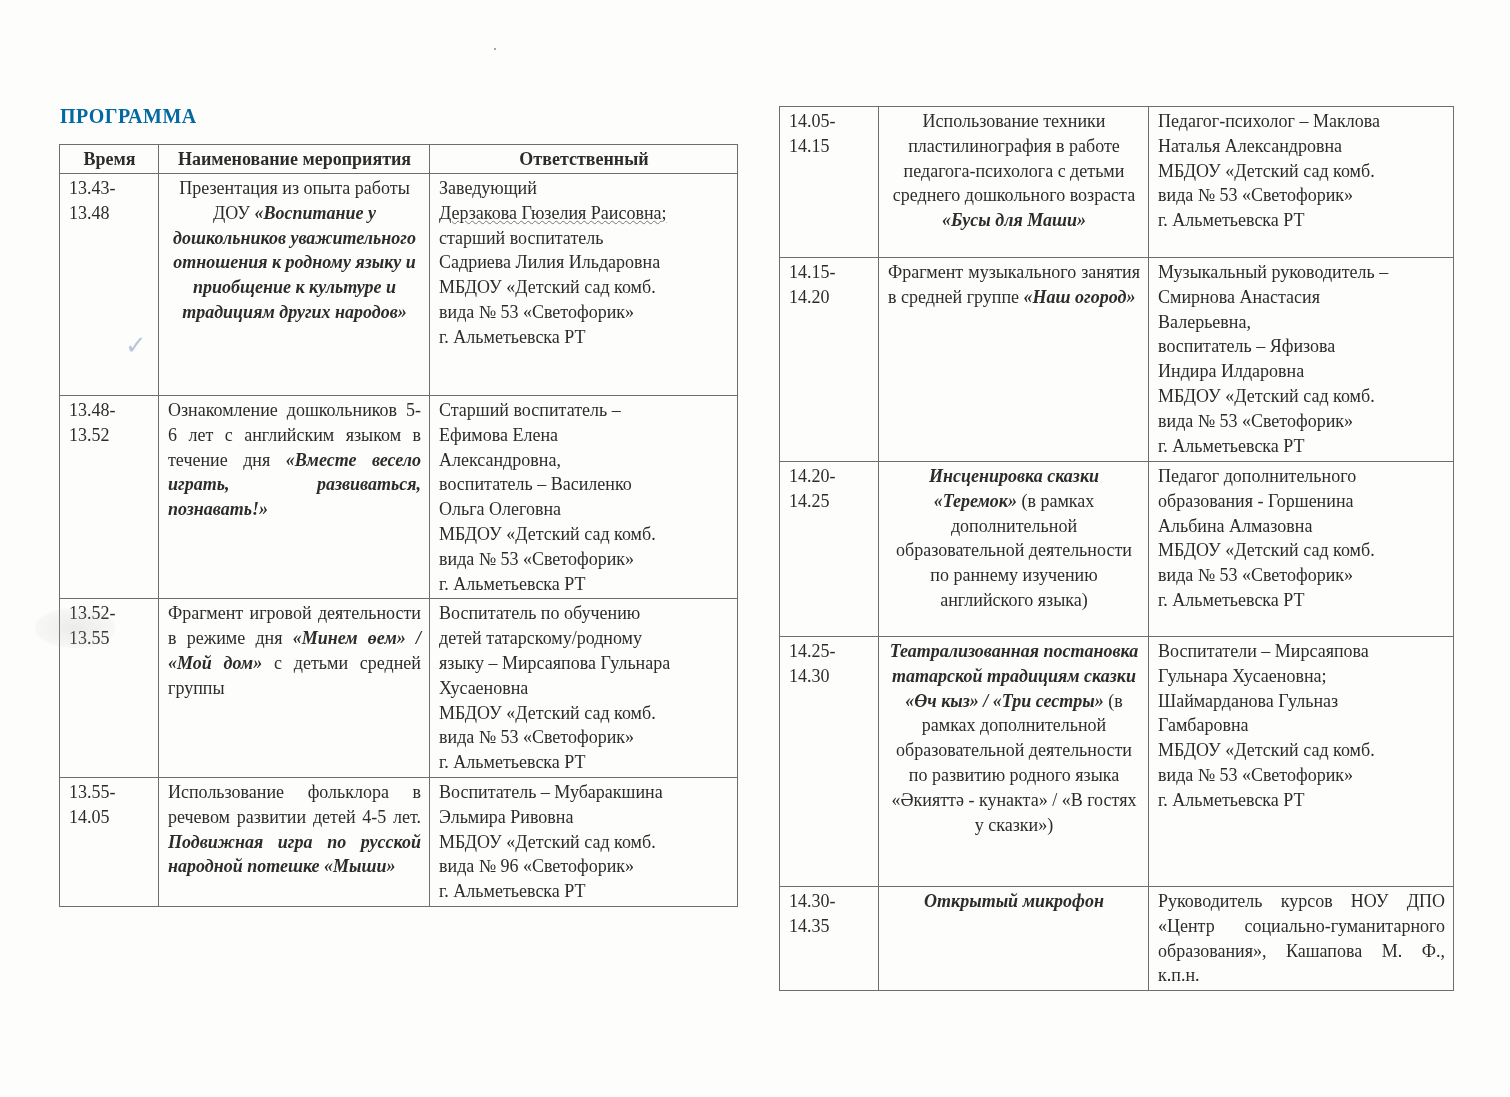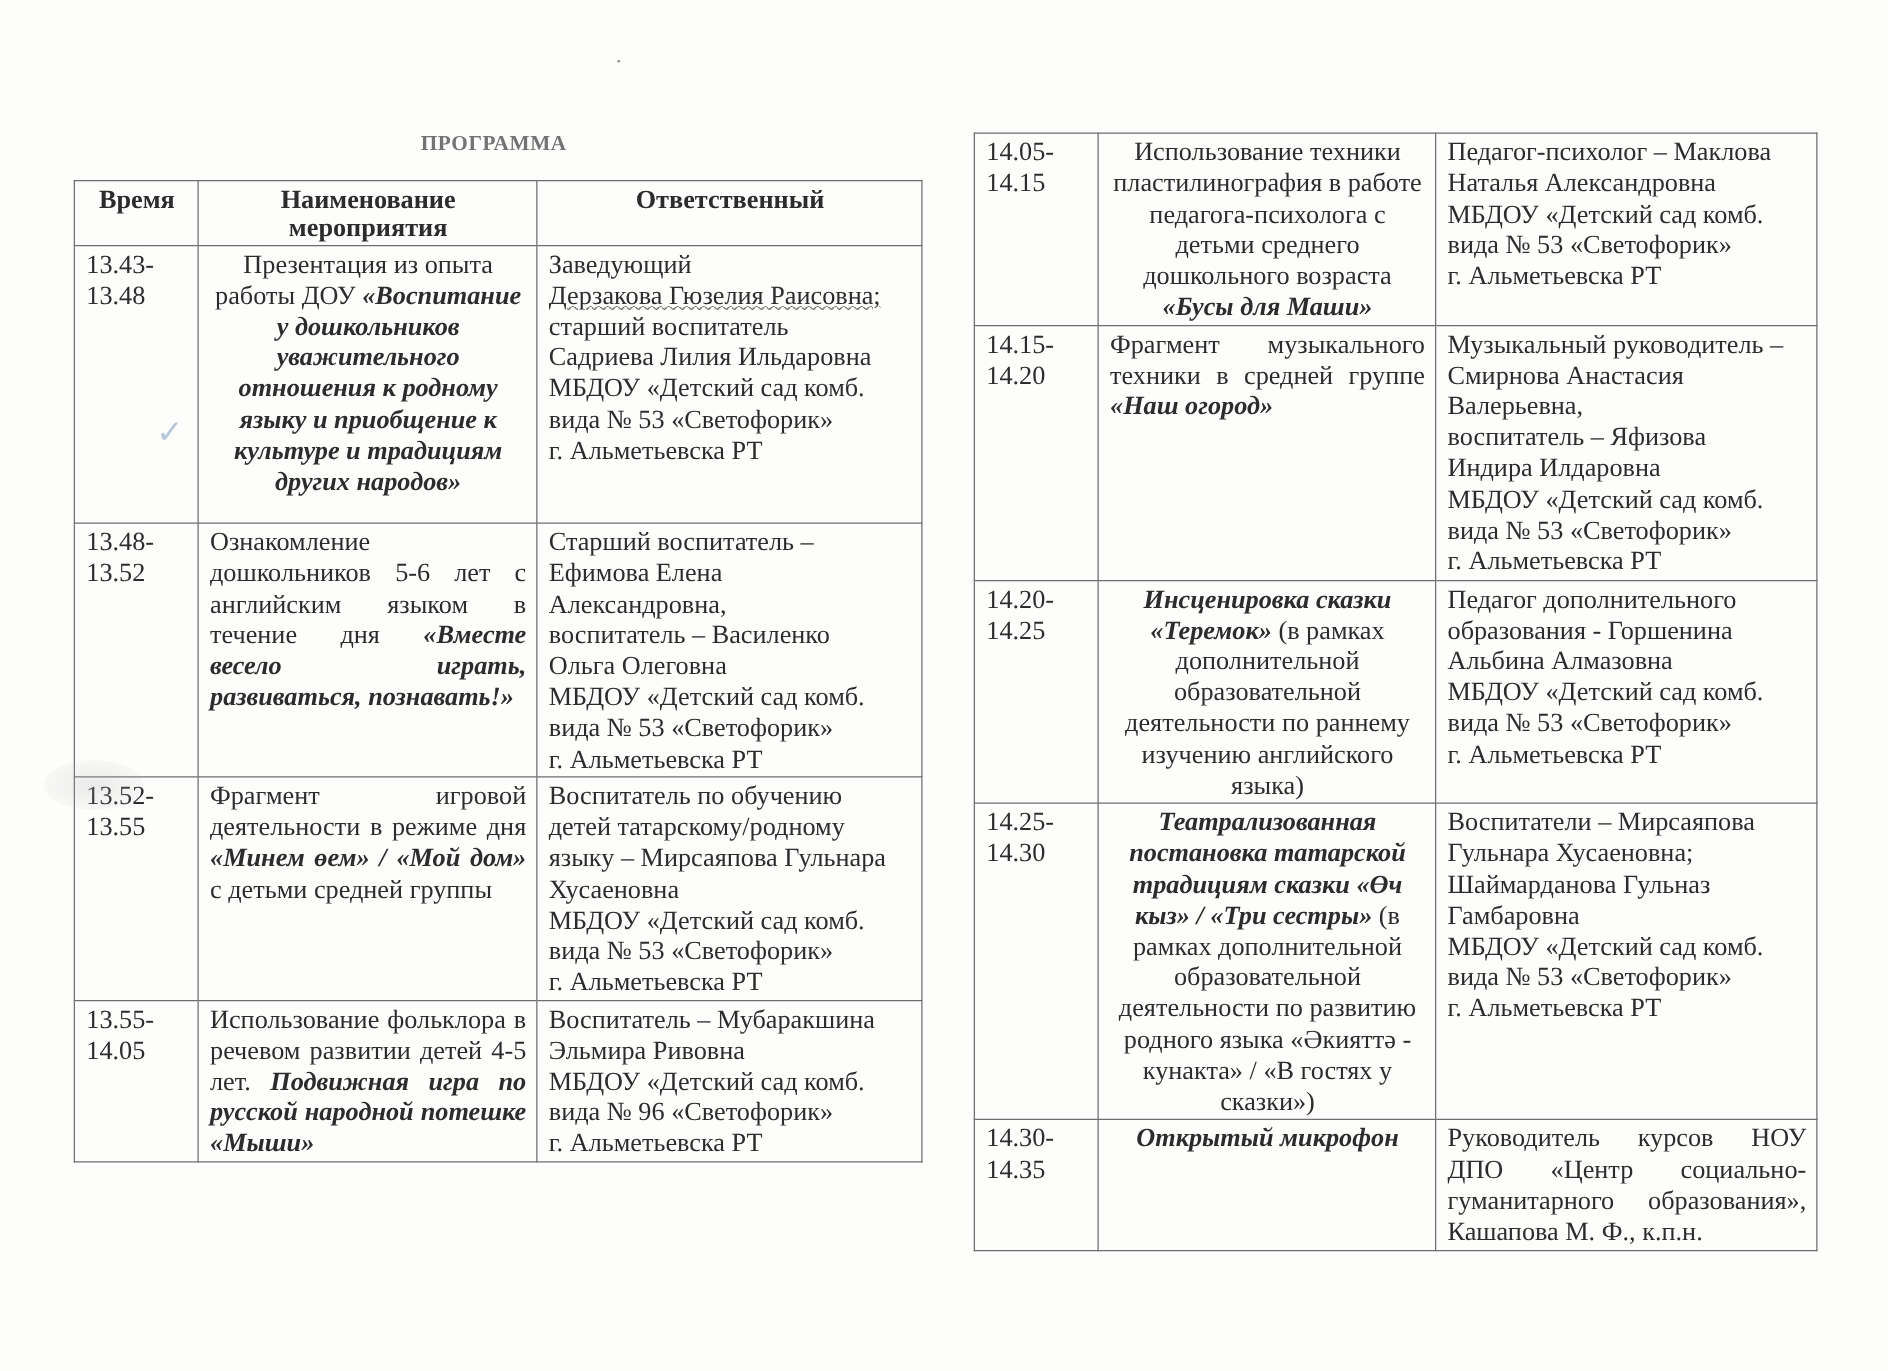--- a/index.html
+++ b/index.html
@@ -4,26 +4,26 @@
   <style>
     html, body { margin: 0; padding: 0; }
     body {
       width: 1510px; height: 1097px; position: relative; overflow: hidden;
       background: #fdfdfc;
       font-family: "Liberation Serif", "DejaVu Serif", serif;
       color: #2a2a2a;
     }
     .title {
       position: absolute; left: 60px; width: 670px; top: 105px;
-      text-align: center; font-weight: bold; font-size: 17px; letter-spacing: 0.5px;
-      color: #737373;
+      font-weight: bold; font-size: 20px; letter-spacing: 0.5px;
+      color: #0369a1;
     }
     table.prog {
       position: absolute; border-collapse: collapse; table-layout: fixed;
-      font-size: 21px; line-height: 24.8px;
+      font-size: 18px; line-height: 24.8px;
     }
     table.prog td, table.prog th {
       border: 1px solid #6e6e6e; vertical-align: top;
       padding: 2px 8px 2px 9px; color: #2c2c2c;
     }
     table.prog th { font-weight: bold; text-align: center; line-height: 23px; padding-top: 3px; }
     #left-table { left: 59px; top: 144px; width: 678px; }
     #right-table { left: 779px; top: 106px; width: 674px; }
     .col-time-l { width: 99px; } .col-event-l { width: 271px; } .col-resp-l { width: 308px; }
     .col-time-r { width: 99px; } .col-event-r { width: 270px; } .col-resp-r { width: 305px; }
@@ -125,21 +125,21 @@
         <td class="event"><span>Использование техники пластилинография в работе педагога-психолога с детьми среднего дошкольного возраста </span><span class="bi">«Бусы для Маши»</span></td>
         <td class="resp">Педагог-психолог – Маклова
 Наталья Александровна
 МБДОУ «Детский сад комб.
 вида № 53 «Светофорик»
 г. Альметьевска РТ</td>
       </tr>
       <tr style="height: 204px;">
         <td class="resp">14.15-
 14.20</td>
-        <td class="event justify"><span>Фрагмент музыкального техники в средней группе </span><span class="bi">«Наш огород»</span></td>
+        <td class="event justify"><span>Фрагмент музыкального занятия в средней группе </span><span class="bi">«Наш огород»</span></td>
         <td class="resp">Музыкальный руководитель –
 Смирнова Анастасия
 Валерьевна,
 воспитатель – Яфизова
 Индира Илдаровна
 МБДОУ «Детский сад комб.
 вида № 53 «Светофорик»
 г. Альметьевска РТ</td>
       </tr>
       <tr style="height: 175px;">

